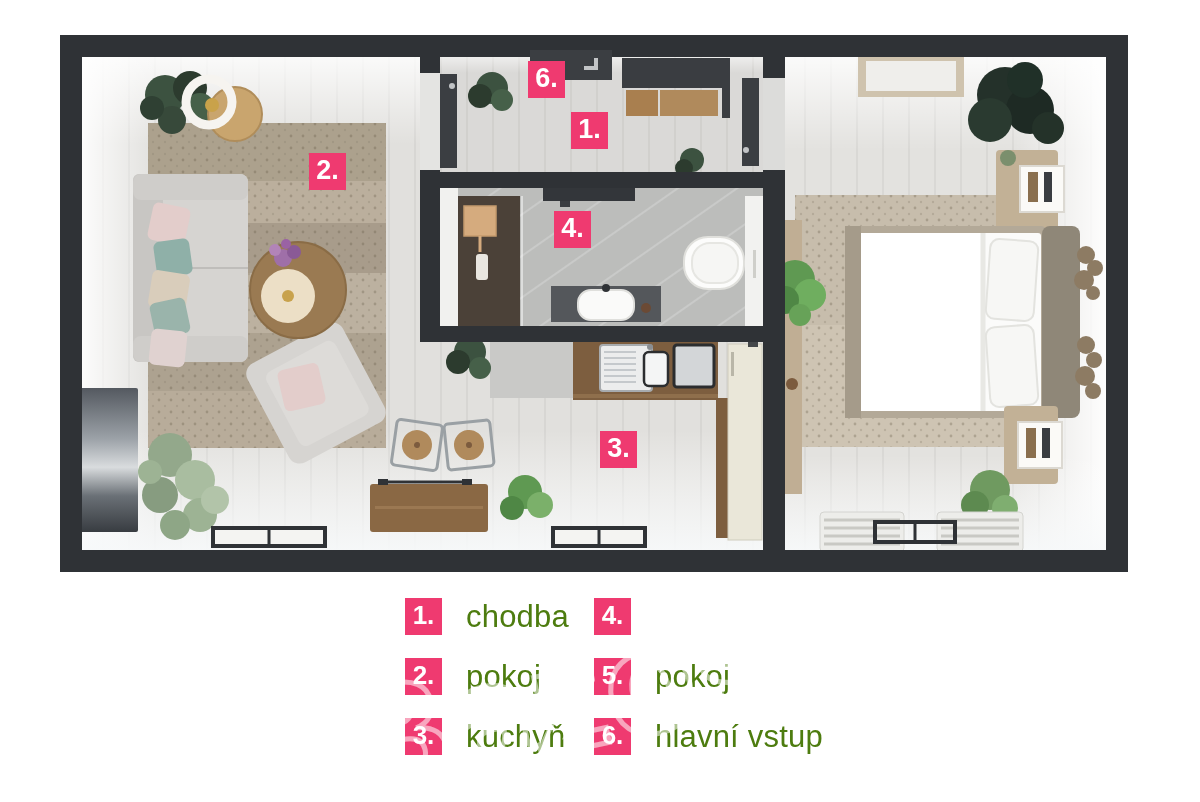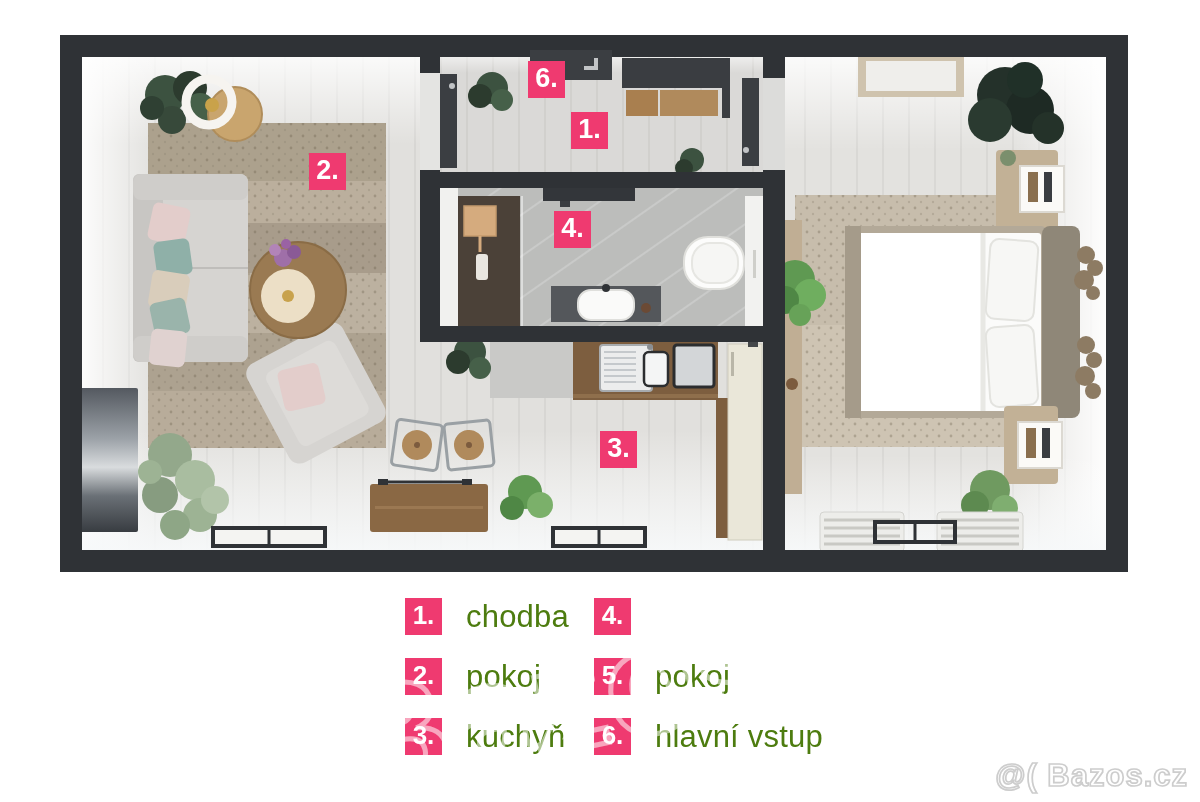--- a/index.html
+++ b/index.html
@@ -407,15 +407,14 @@
         <span class="ltext">pokoj</span>
       </div>
       <div class="lrow">
         <span class="lbadge">6.</span>
         <span class="ltext">hlavní vstup</span>
       </div>
     </div>
   </div>
 
   <div class="wm-faint">Bazos.cz</div>
-  <div class="wm-corner">@( Bazos.cz</div>
 
 </div>
 
 </body></html>

